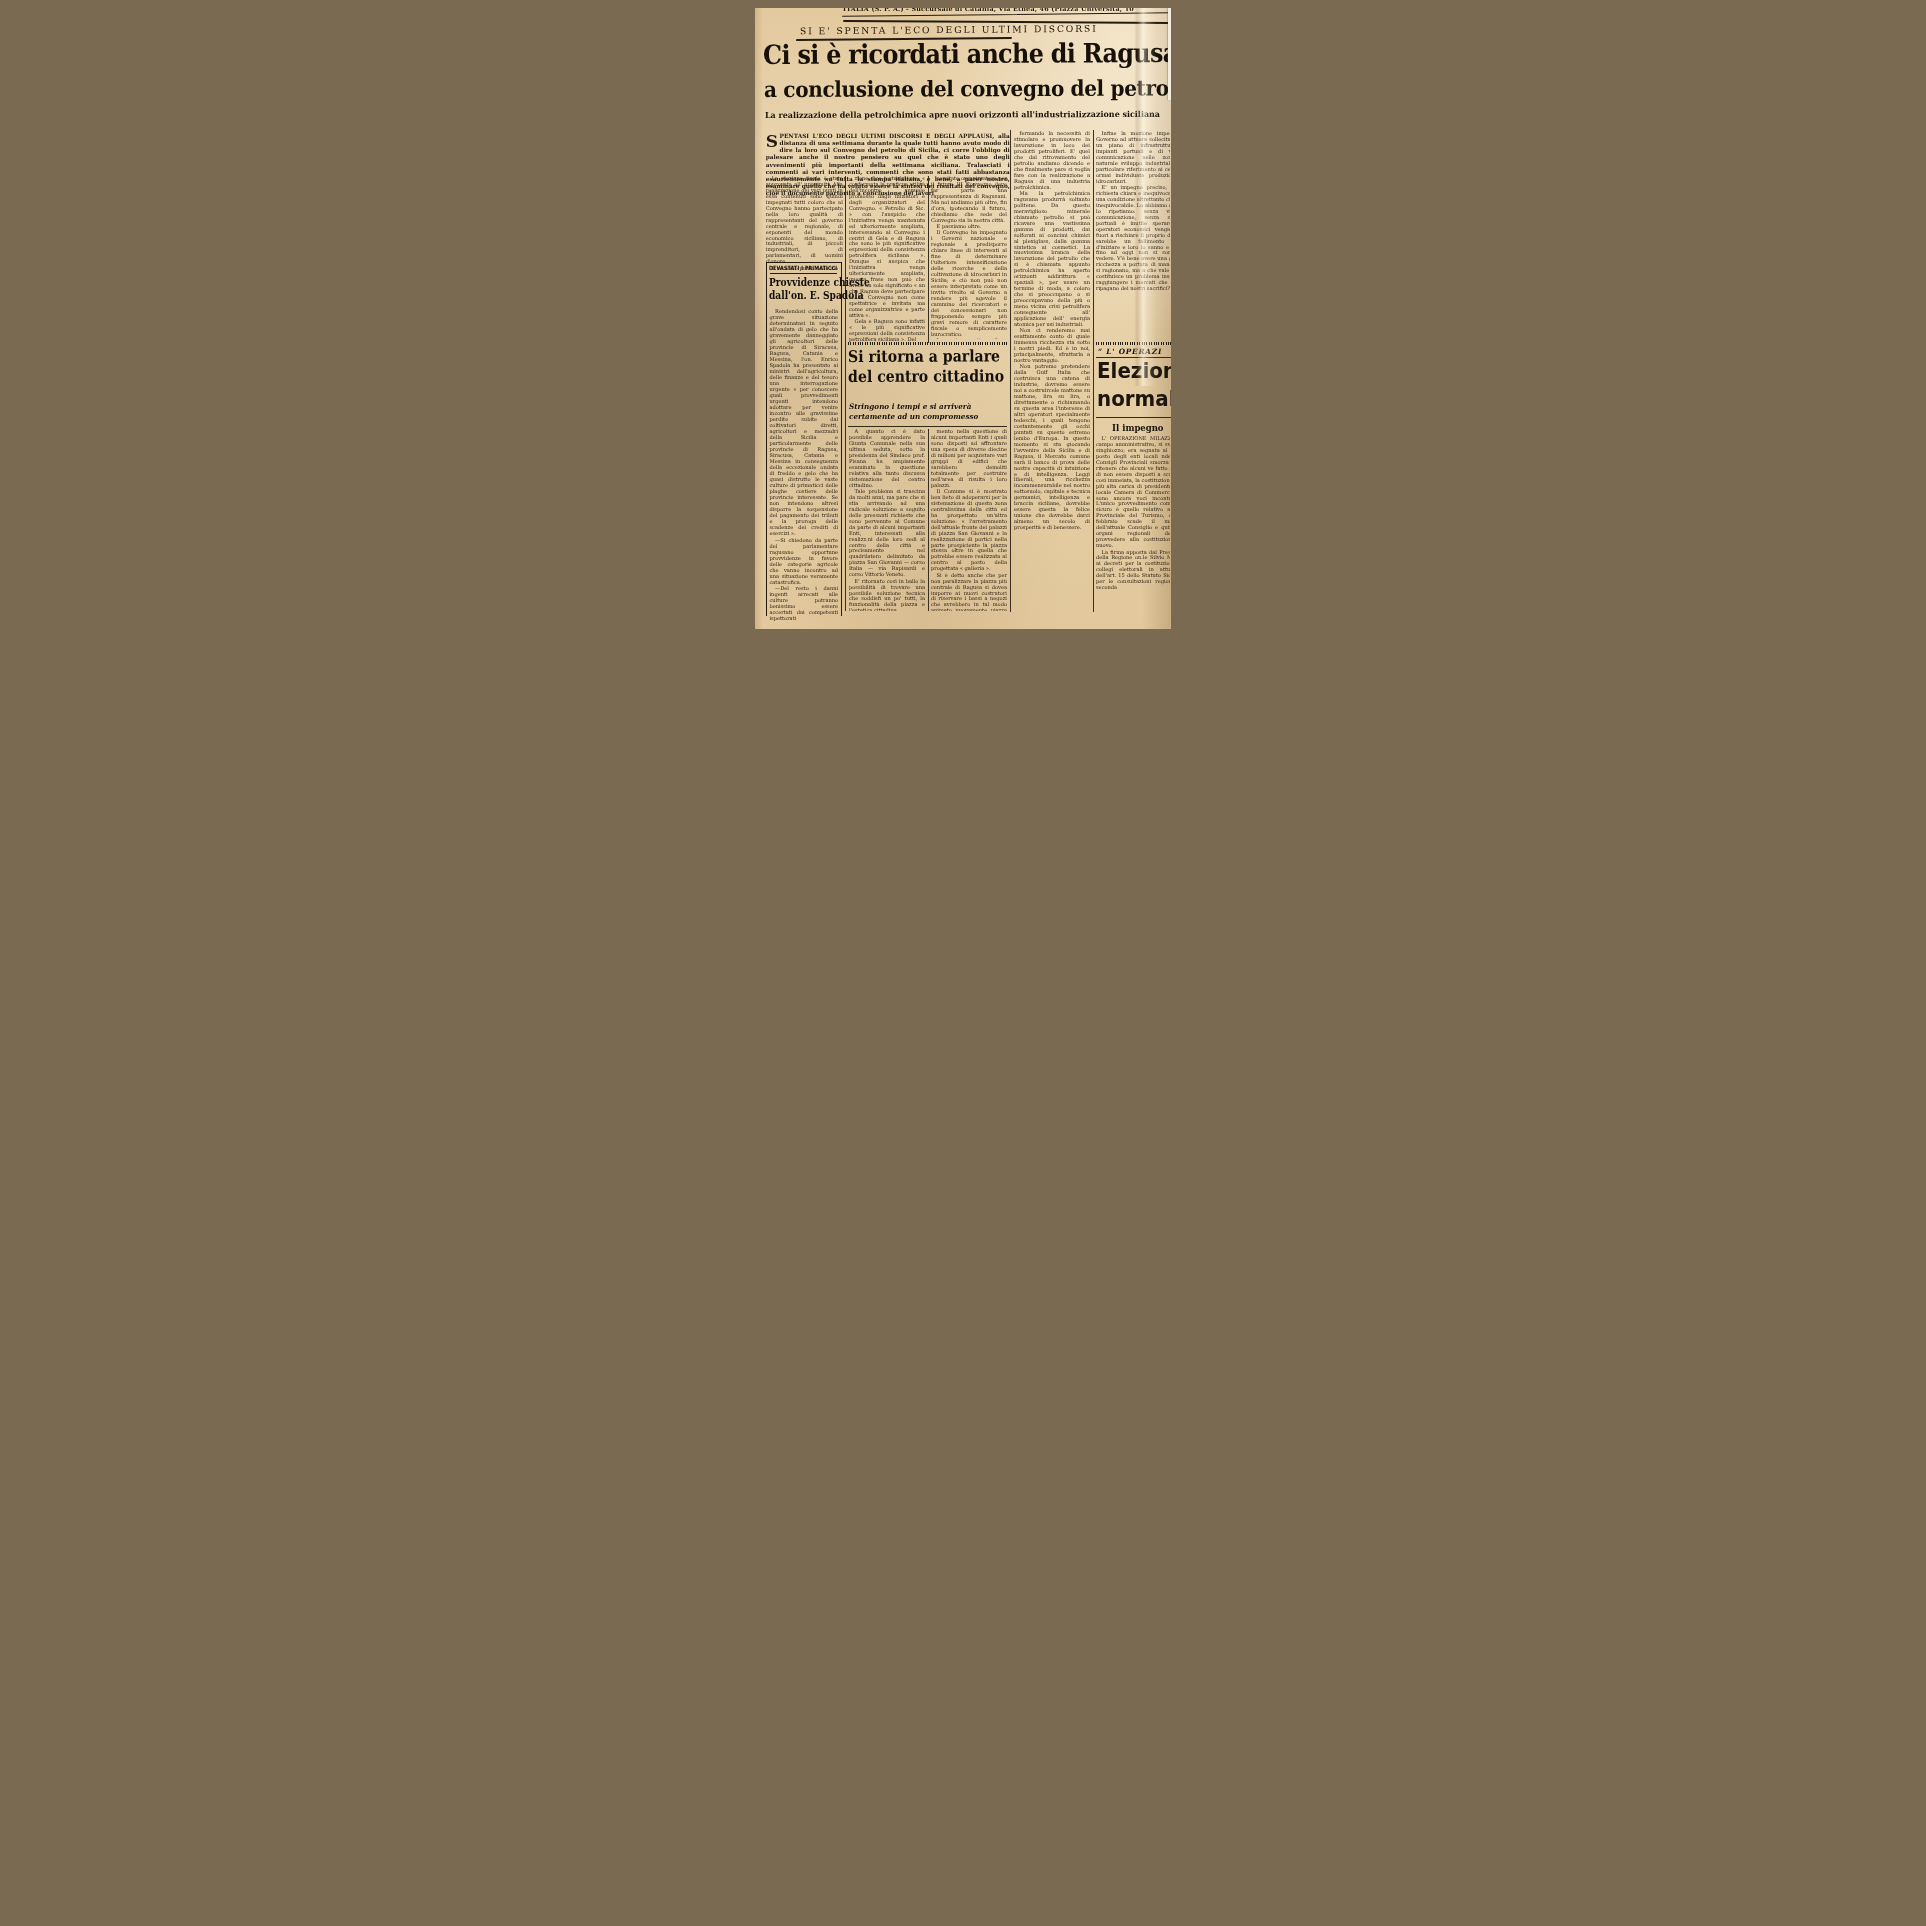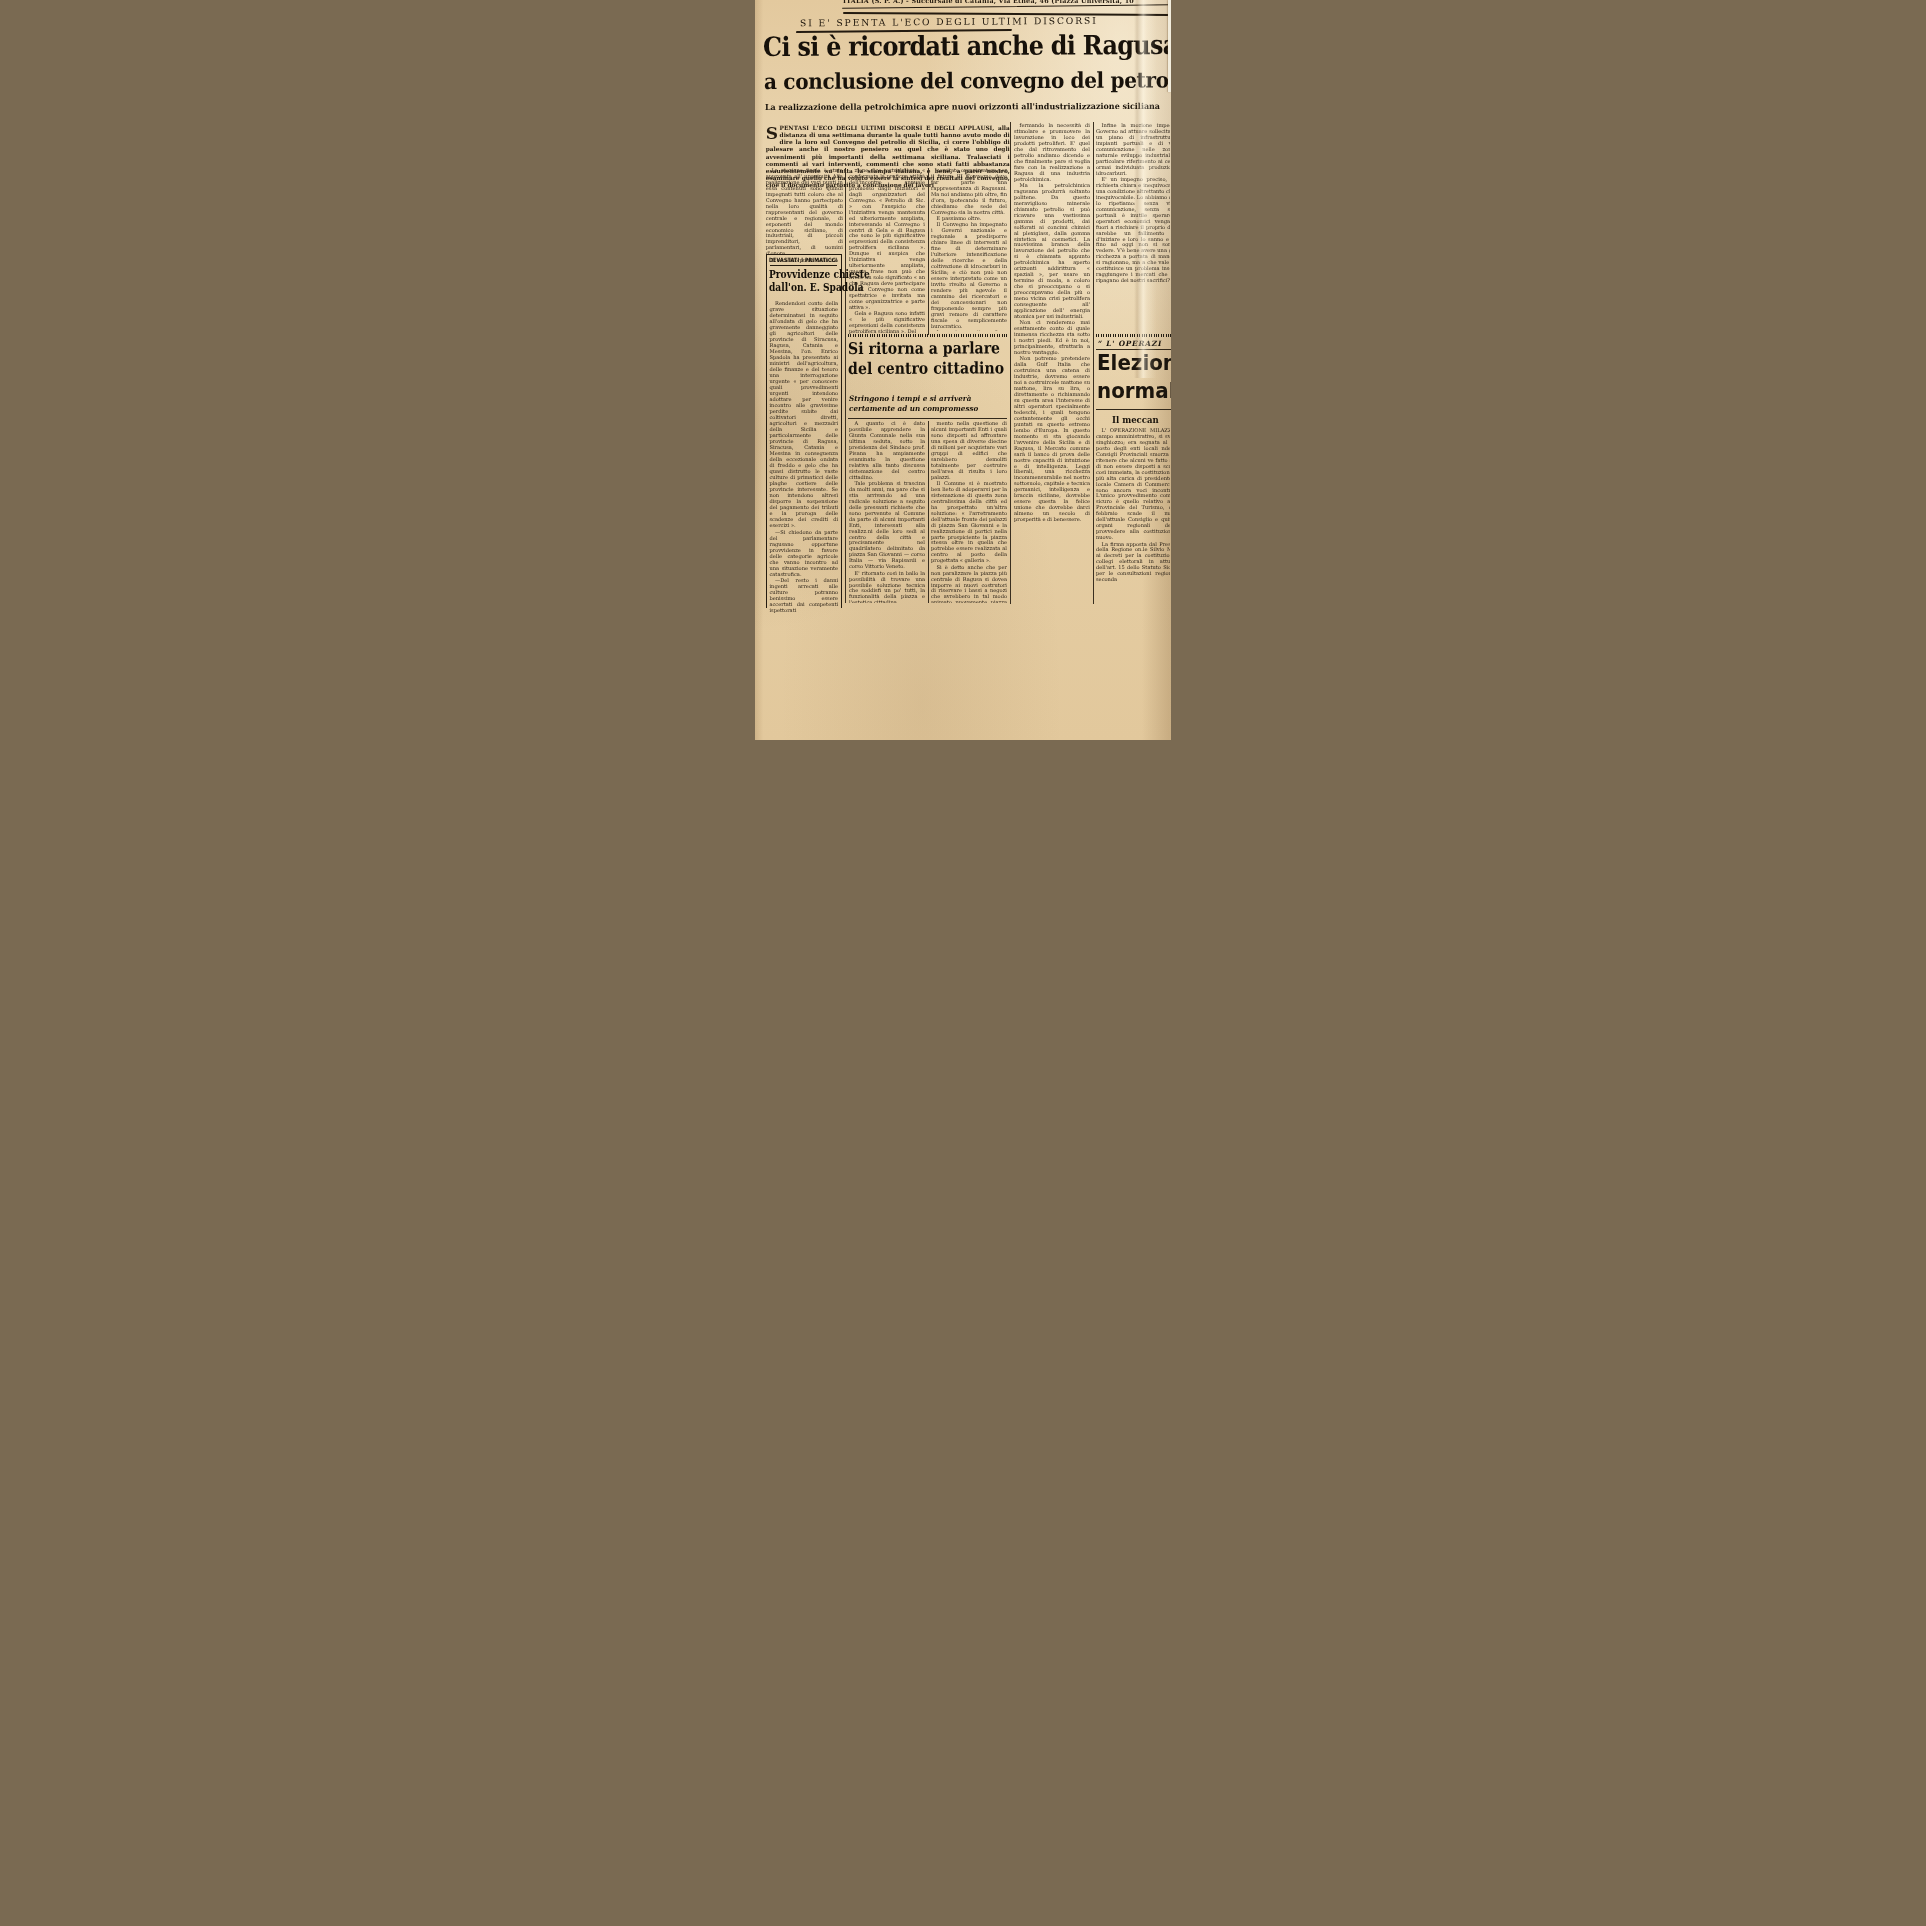--- a/index.html
+++ b/index.html
@@ -1,17 +1,17 @@
 <!DOCTYPE html>
 <html style="font-size:6.2px"><head>
 <meta charset="utf-8">
 <style>
   html,body{margin:0;padding:0;background:#7a6a52;}
   .page{
-    position:relative;width:416px;height:740px;margin:0 auto;overflow:hidden;
+    position:relative;width:416px;height:621px;margin:8px auto;overflow:hidden;
     font-family:"DejaVu Serif","Liberation Serif",serif;color:#2b2218;
     background:
       radial-gradient(ellipse at 88% 6%, rgba(255,250,235,.55), transparent 38%),
       radial-gradient(ellipse at 2% 58%, rgba(118,84,44,.16), transparent 33%),
       radial-gradient(ellipse at 40% 95%, rgba(118,84,44,.10), transparent 40%),
       linear-gradient(90deg, rgba(120,86,46,.18) 0, transparent 2%),
       linear-gradient(90deg, transparent 93%, rgba(110,76,38,.22) 99.5%),
       linear-gradient(180deg,#e3c99e 0%,#e9d4ae 22%,#e6cfa6 55%,#e2c89c 100%);
   }
   .crease{position:absolute;top:0;left:379px;width:23px;height:378px;pointer-events:none;
@@ -161,21 +161,21 @@
       </div>
     <p class="ps" style="width:91px;margin:0.8px 0 0 0;">P. S.</p>
   </div>
 
   <div class="dotted" style="left:341px;top:334px;width:75px;"></div>
   <div class="r-kicker">“ L' OPERAZI</div>
   <div class="rule-thin" style="left:341px;top:349px;width:75px;"></div>
   <div class="r-h1">Elezioni</div>
   <div class="r-h2">normale</div>
   <div class="rule-thin" style="left:341px;top:409px;width:75px;"></div>
-  <div class="r-sub">Il meccan</div>
+  <div class="r-sub">Il impegno</div>
   <div class="rbwrap">
     <div class="c5">
         <p>L' OPERAZIONE MILAZZO nel campo amministrativo, si svolge a singhiozzo; era segnata al quinto posto degli enti locali nde nove Consigli Provinciali smorza anche ritenere che alcuni ve fatto sapere di non essere disposti a scadenza così immeiata, la costituzione nella più alta carica di presidente della locale Camera di Commercio. Ma sono ancora voci incontrollate. L'unico provvedimento comunque sicuro è quello relativo all'Ente Provinciale del Turismo, ove in febbraio scade il mandato dell'attuale Consiglio e quindi gli organi regionali debbono provvedere alla costituzione del nuovo.</p>
         <p>La firma apposta dal Presidente della Regione on.le Silvio Milazzo ai decreti per la costituzione dei collegi elettorali in attuazione dell'art. 15 dello Statuto Siciliano, per le consultazioni regionali di seconda</p>
       </div>
   </div>
 
   <div class="crease"></div>
   <div class="torn-edge"></div>
 </div>

